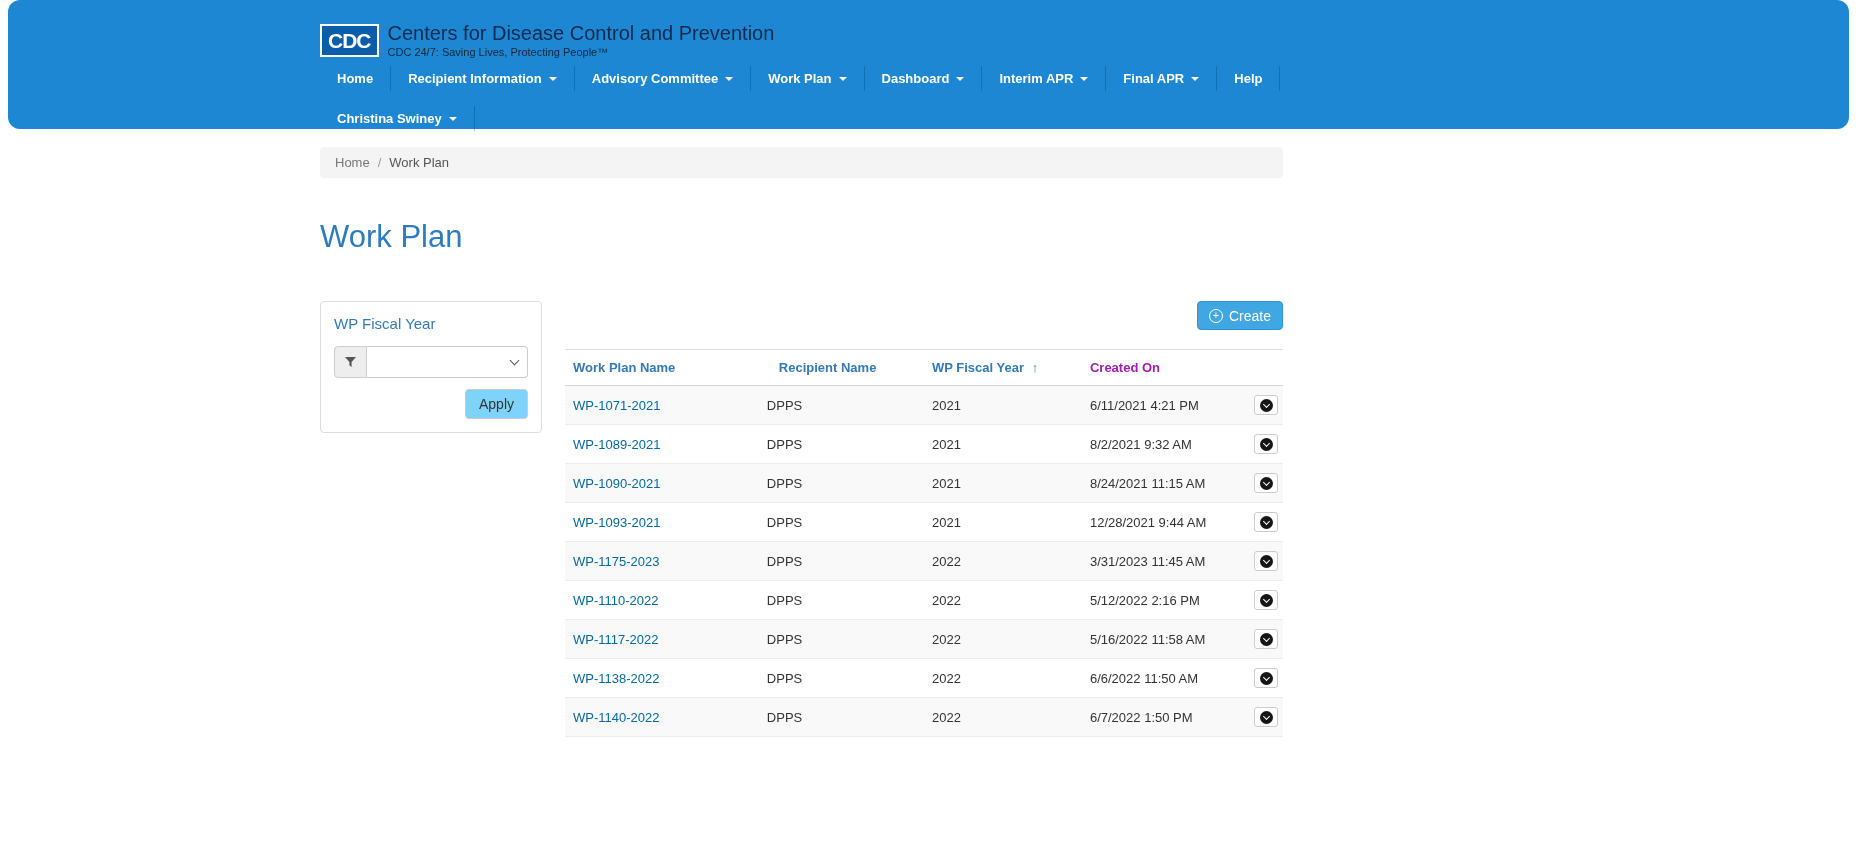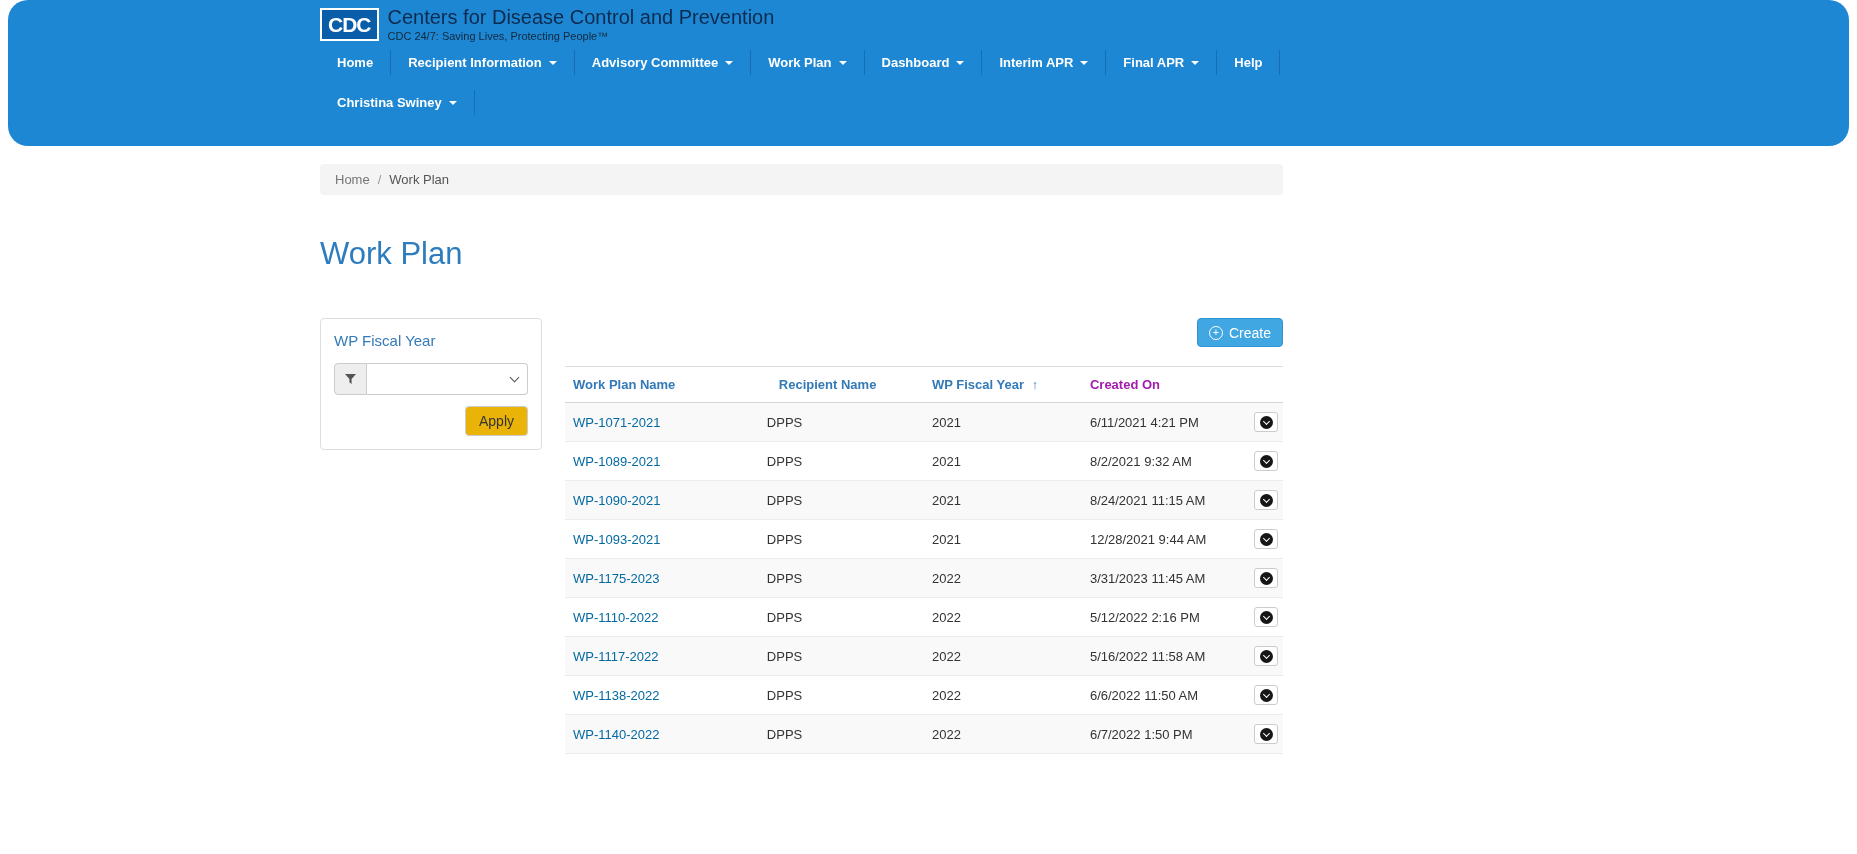--- a/index.html
+++ b/index.html
@@ -6,25 +6,25 @@
   html, body { margin: 0; padding: 0; }
   body {
     width: 1857px; height: 854px;
     background: #ffffff;
     font-family: "Liberation Sans", sans-serif;
     overflow: hidden;
   }
 
   
   .band {
-    height: 146px;
+    height: 129px;
     margin: 0 8px;
     background: #1d87d3;
-    border-radius: 20px;
-    padding: 4px 0 0 312px;
+    border-radius: 12px;
+    padding: 20px 0 0 312px;
   }
   .brand { display: flex; align-items: center; gap: 9px; height: 40px; cursor: pointer; }
   .cdc-box {
     background: #0a5ea9;
     border: 2px solid #ffffff;
     color: #ffffff;
     font-weight: bold;
     font-size: 21px;
     line-height: 1;
     padding: 4px 6px;
@@ -79,21 +79,21 @@
     padding: 0 9px; font-size: 13px; color: #333; cursor: pointer;
   }
   .select-chevron {
     width: 7px; height: 7px;
     border-right: 1.5px solid #555555; border-bottom: 1.5px solid #555555;
     transform: rotate(45deg); margin-top: -3px;
   }
   .apply-row { display: flex; justify-content: flex-end; margin-top: 11px; }
   .apply-btn {
     padding: 6px 13px; font-size: 14px; color: #333333;
-    background: #eab308; border: 1px solid #cccccc; border-radius: 4px;
+    background: #7dd3fc; border: 1px solid #cccccc; border-radius: 4px;
     cursor: pointer; font-family: "Liberation Sans", sans-serif;
   }
 
   
   .main-col { flex: 1; margin-left: 23px; display: flex; flex-direction: column; }
   .toolbar { display: flex; justify-content: flex-end; }
   .create-btn {
     background: #41a7e3; color: #ffffff;
     border: 1px solid #2e95d3; border-radius: 4px;
     height: 29px; padding: 0 11px; font-size: 14px;

